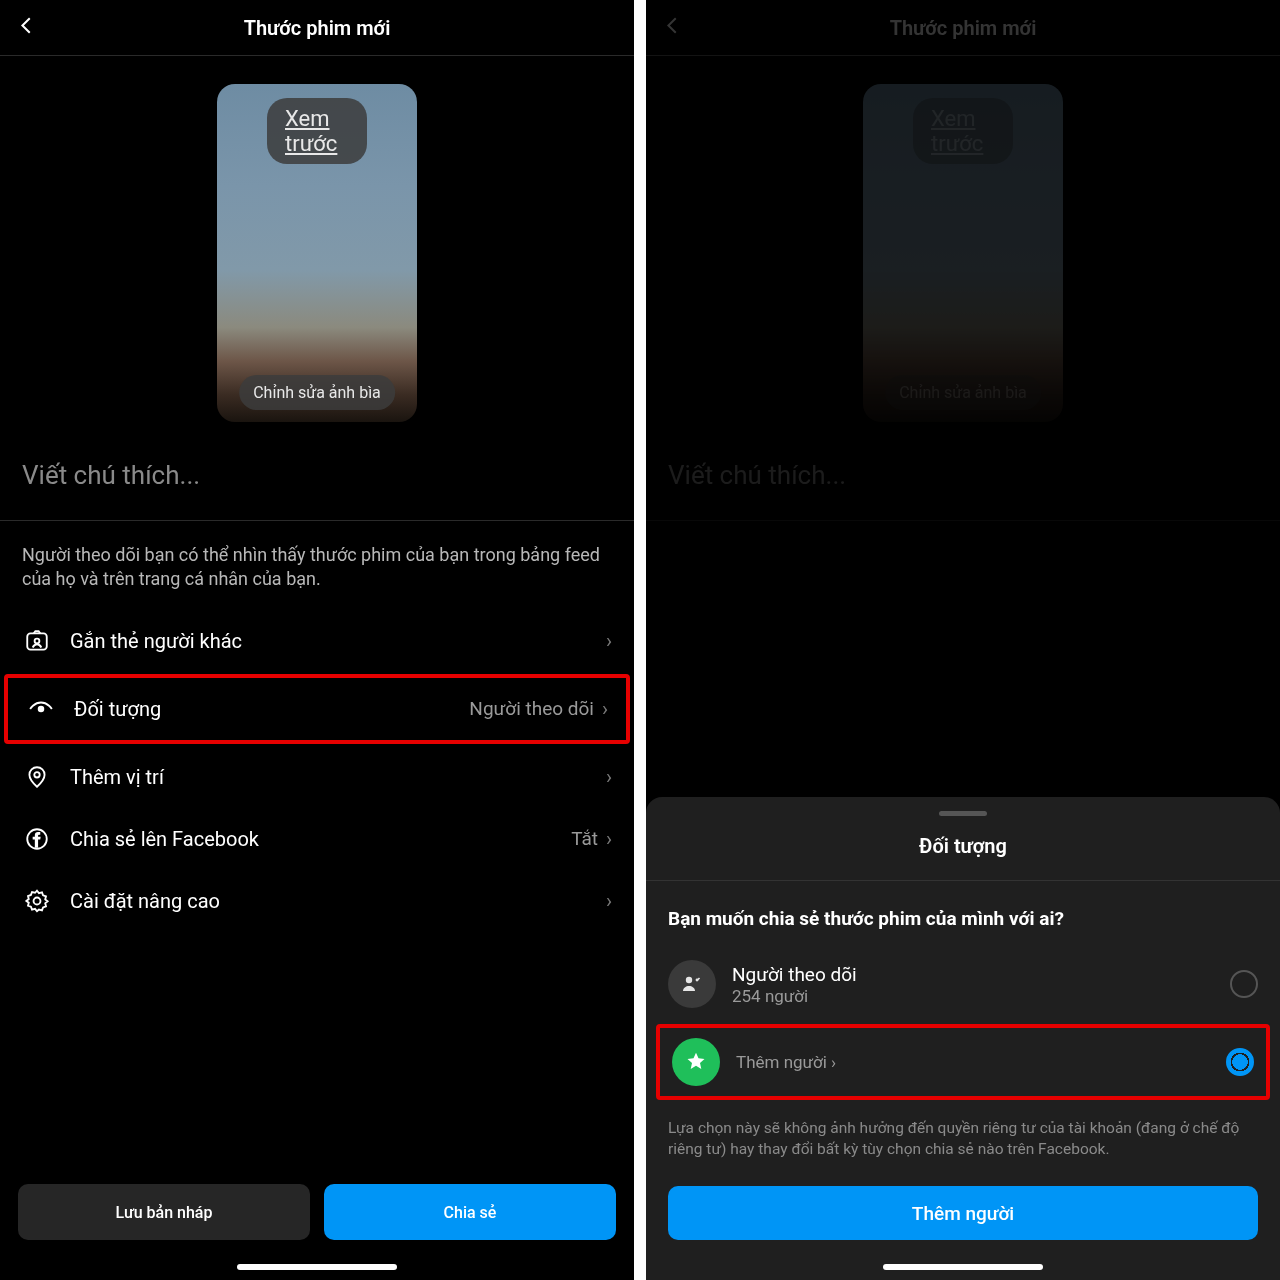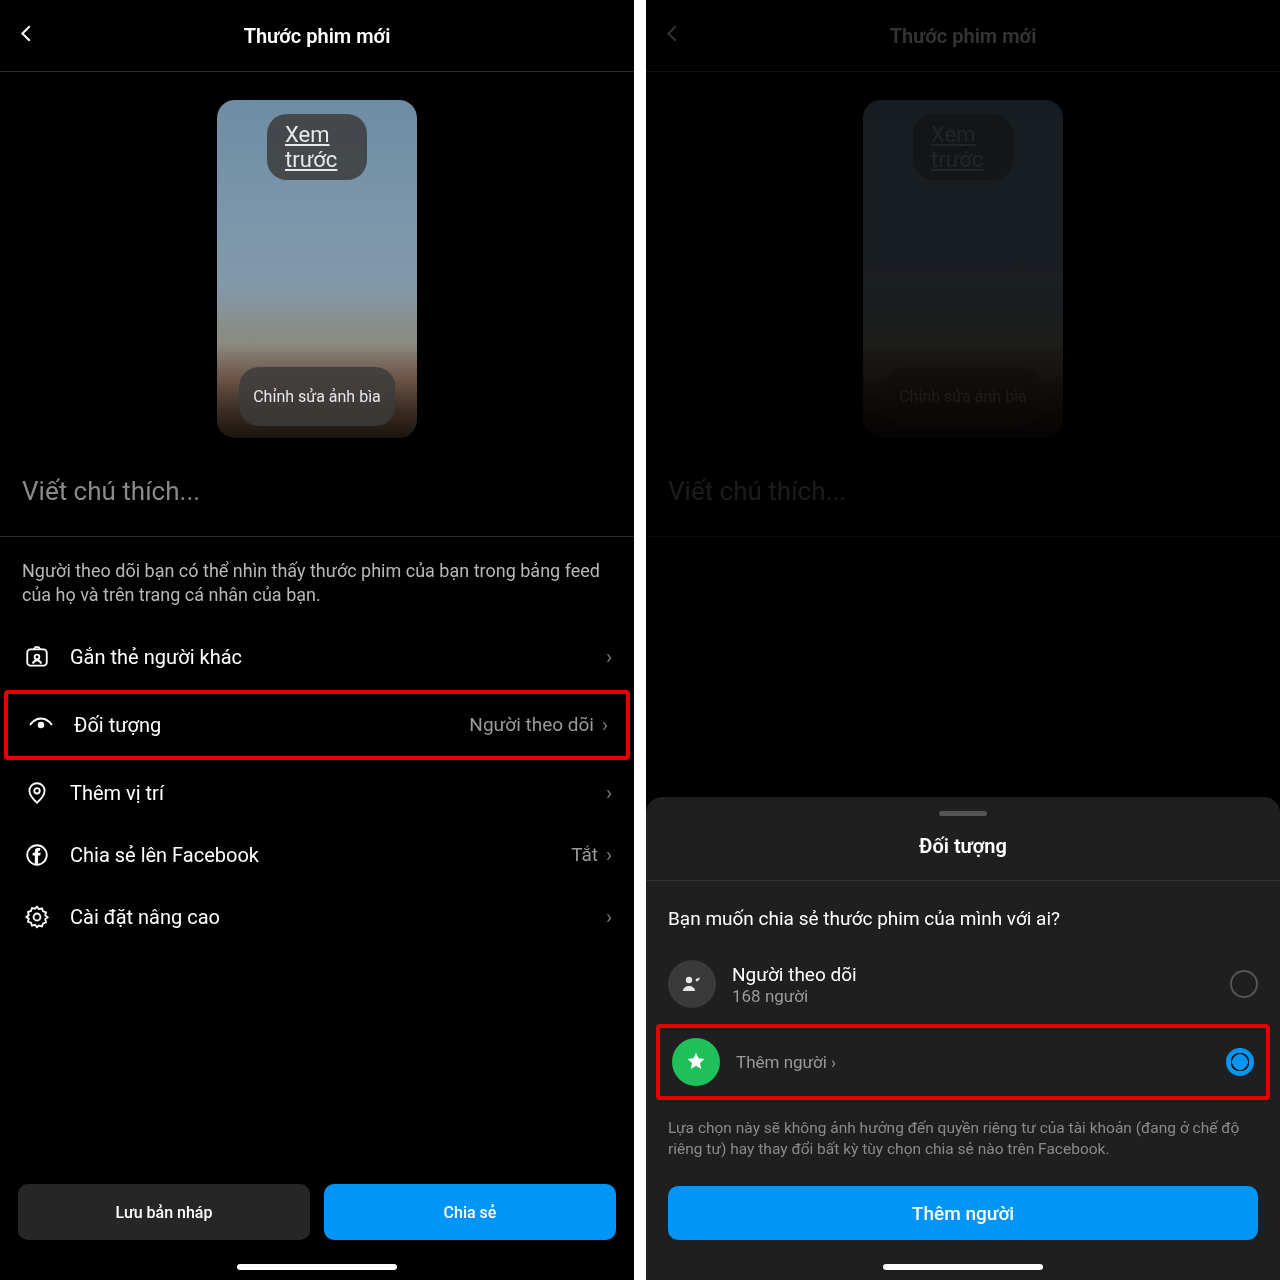--- a/index.html
+++ b/index.html
@@ -13,21 +13,21 @@
       padding: 0;
     }
     .phone {
       width: 634px;
       height: 1280px;
       background: #000;
       position: relative;
       overflow: hidden;
     }
     .header {
-      height: 72px;
+      height: 56px;
       display: flex;
       align-items: center;
       justify-content: center;
       position: relative;
       border-bottom: 0.5px solid #2a2a2a;
     }
     .back-btn {
       position: absolute;
       left: 16px;
       top: 50%;
@@ -65,21 +65,21 @@
       font-size: 22px;
       text-decoration: underline;
     }
     .edit-cover-pill {
       position: absolute;
       bottom: 12px;
       left: 50%;
       transform: translateX(-50%);
       background: rgba(60,60,60,0.85);
       color: #e8e8e8;
-      padding: 20px 14px;
+      padding: 8px 14px;
       border-radius: 20px;
       font-size: 16px;
       white-space: nowrap;
     }
     .caption-input {
       padding: 18px 22px 30px 22px;
       color: #8a8a8a;
       font-size: 26px;
       border-bottom: 0.5px solid #2a2a2a;
     }
@@ -172,21 +172,21 @@
       color: #fff;
       font-size: 20px;
       font-weight: 600;
       text-align: center;
       padding-bottom: 22px;
       border-bottom: 0.5px solid #333;
     }
     .sheet-question {
       color: #fff;
       font-size: 19px;
-      font-weight: 400;
+      font-weight: 700;
       padding: 26px 22px 18px 22px;
     }
     .option {
       display: flex;
       align-items: center;
       padding: 12px 22px;
     }
     .option-icon {
       width: 48px;
       height: 48px;
@@ -360,21 +360,21 @@
       <div class="option-icon gray">
         <svg viewBox="0 0 24 24" fill="#e6e6e6">
             <circle cx="9" cy="8" r="3.2"></circle>
             <path d="M3 19c0-3 3-5 6-5s6 2 6 5"></path>
             <circle cx="17" cy="8" r="1.4"></circle>
             <path d="M19.5 6l-2.5 2.5" stroke="#e6e6e6" stroke-width="1.6" fill="none"></path>
           </svg>
       </div>
       <div class="option-text">
         <div class="option-title">Người theo dõi</div>
-        <div class="option-sub">168 người</div>
+        <div class="option-sub">254 người</div>
       </div>
       <div class="radio"></div>
     </div>
 
     <div class="option option-hl">
       <div class="option-icon green">
         <svg viewBox="0 0 24 24" fill="#fff">
             <path d="M12 2.8l2.5 5.5 6 .6-4.5 4.1 1.3 5.9L12 15.8l-5.3 3.1 1.3-5.9L3.5 8.9l6-.6z"></path>
           </svg>
       </div>

